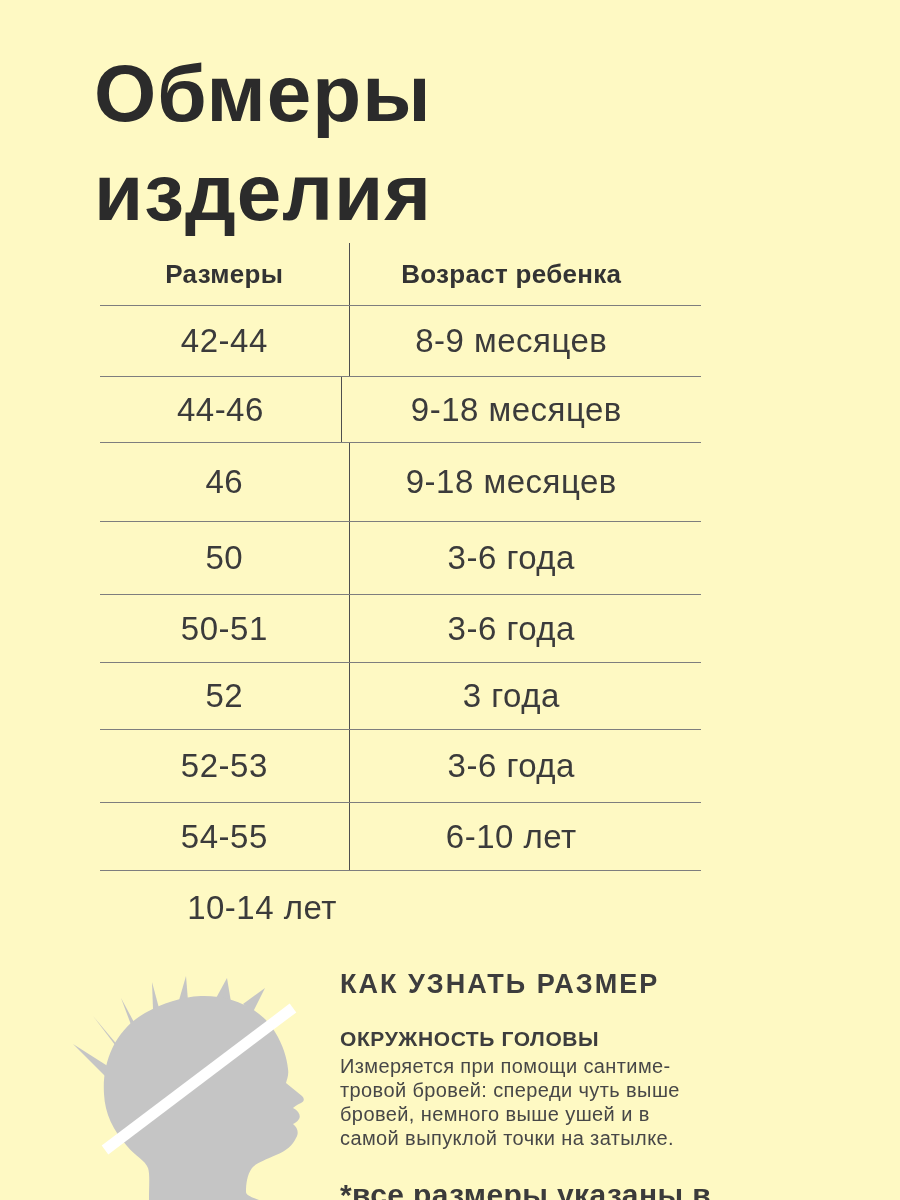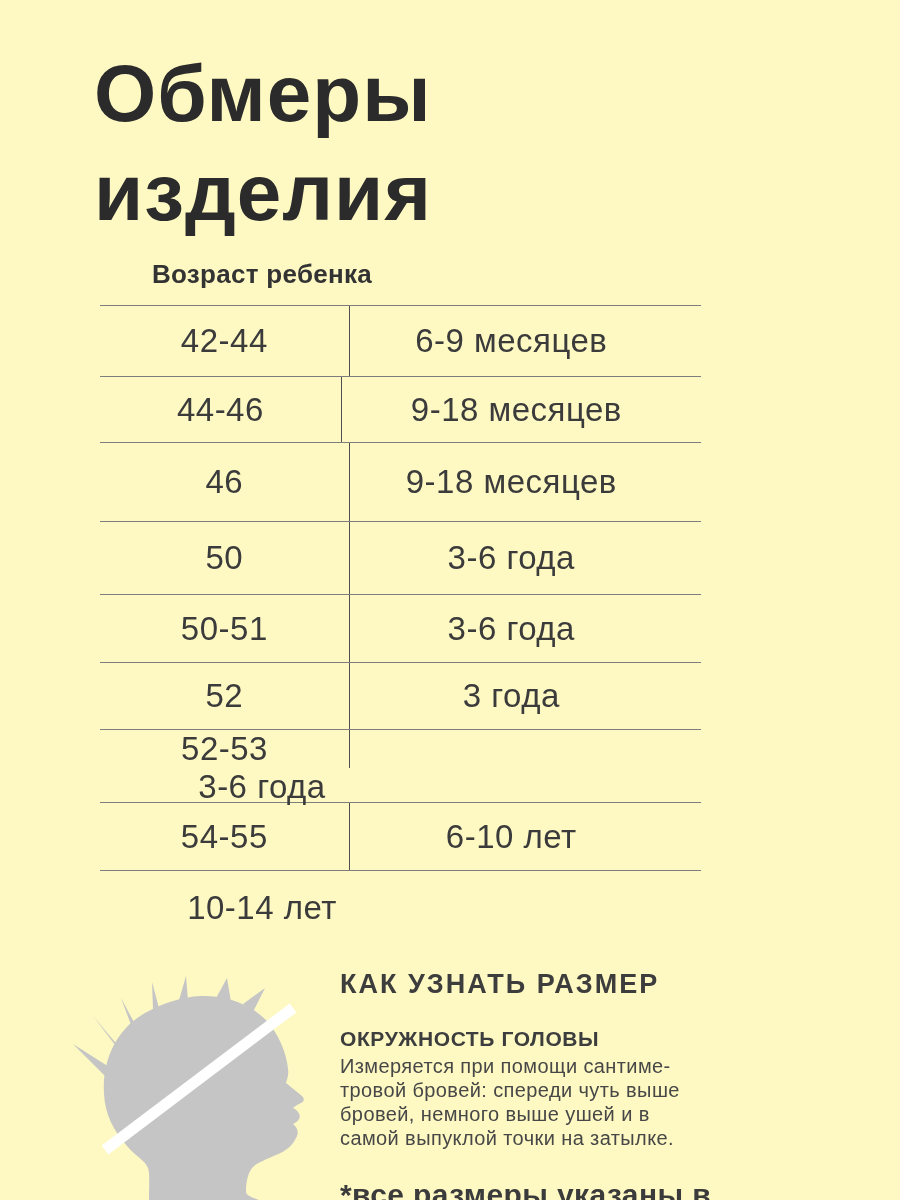--- a/index.html
+++ b/index.html
@@ -22,21 +22,21 @@
     display:flex; align-items:center; justify-content:center;
     text-align:center;
   }
   .cell.left  { width:249px; border-right:1px solid #4f4f4f; }
   .cell.right { width:352px; padding-right:28px; box-sizing:border-box; }
   .t-head { height:62px; }
   .t-head .cell { font-weight:700; font-size:26px; color:#333333; letter-spacing:0.3px; }
   .t-row.data .cell { font-size:33px; color:#3b3b3b; letter-spacing:0.5px; }
   .t-row.r1 { height:70px; } .t-row.r2 { height:65px;gap:18px; } .t-row.r3 { height:78px; }
   .t-row.r4 { height:72px; } .t-row.r5 { height:67px; } .t-row.r6 { height:66px; }
-  .t-row.r7 { height:72px;flex-direction:column; } .t-row.r8 { height:67px; } .t-row.r9 { height:73px; }
+  .t-row.r7 { height:72px; } .t-row.r8 { height:67px; } .t-row.r9 { height:73px; }
   
   .howto { position:absolute; left:340px; top:969px; width:560px; }
   .howto-heading {
     font-size:27px; font-weight:700; letter-spacing:2px;
     color:#3d3d3d; margin:0 0 27px 0;
   }
   .howto-sub {
     font-size:21px; font-weight:700; letter-spacing:0.6px;
     color:#3d3d3d; margin:0 0 3px 0;
   }
@@ -57,25 +57,26 @@
 
 <div class="page">
 
   <div class="title">
     <div>Обмеры</div>
     <div>изделия</div>
   </div>
 
   <div class="size-table">
     <div class="t-row t-head bordered">
+      <div class="cell left">Размеры</div>
       <div class="cell right">Возраст ребенка</div>
     </div>
     <div class="t-row data r1 bordered">
       <div class="cell left">42-44</div>
-      <div class="cell right">6-9 месяцев</div>
+      <div class="cell right">8-9 месяцев</div>
     </div>
     <div class="t-row data r2 bordered">
       <div class="cell left">44-46</div>
       <div class="cell right">9-18 месяцев</div>
     </div>
     <div class="t-row data r3 bordered">
       <div class="cell left">46</div>
       <div class="cell right">9-18 месяцев</div>
     </div>
     <div class="t-row data r4 bordered">

